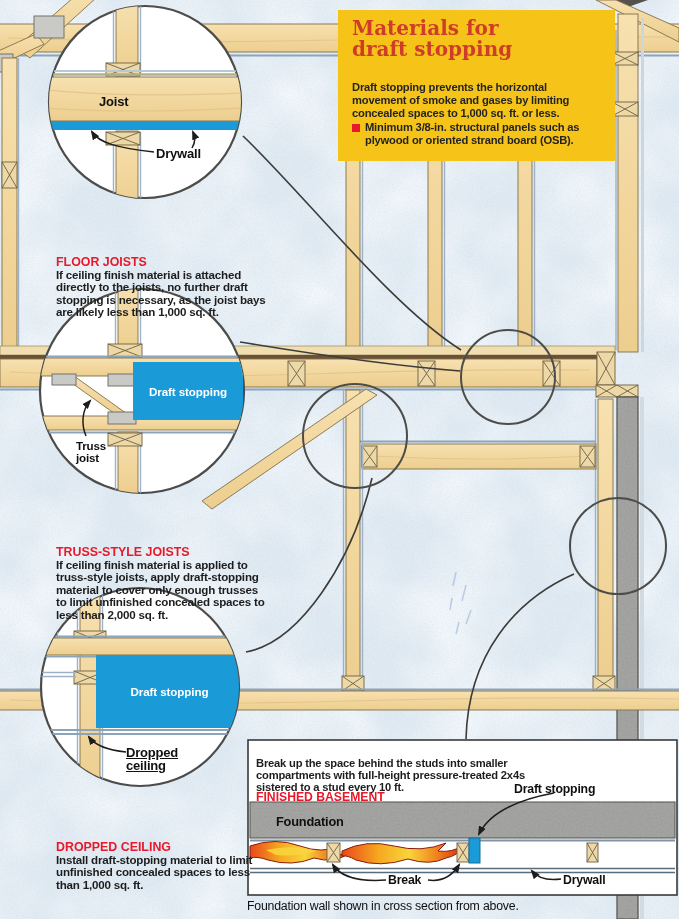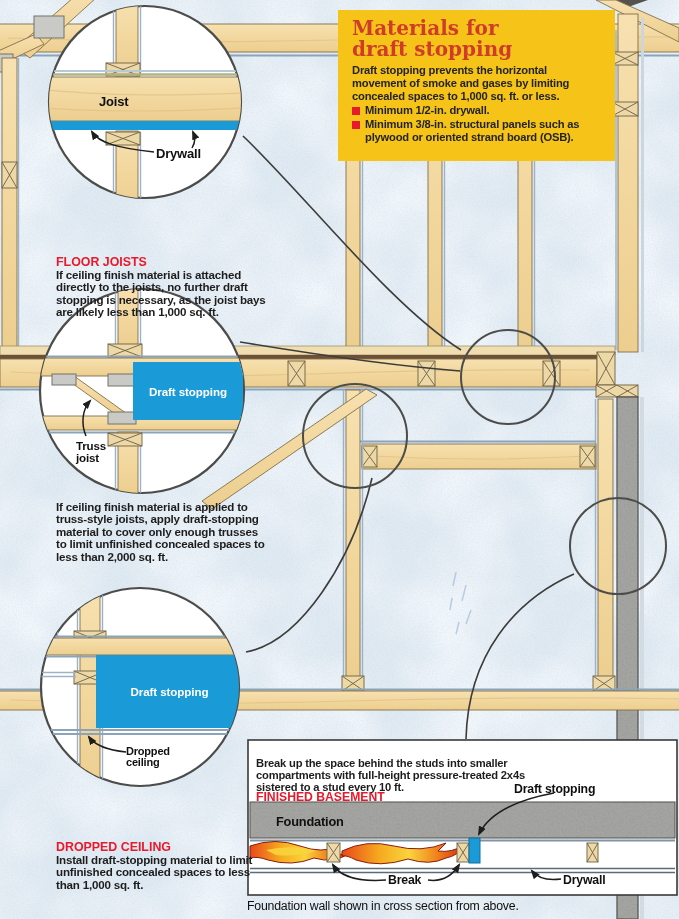--- a/index.html
+++ b/index.html
@@ -24,21 +24,21 @@
   .hdr-red{color:#e9192b;font-weight:bold;font-size:12.4px;letter-spacing:0;margin-top:44px;}
   .body-txt{color:#1d1d1d;font-weight:bold;font-size:11.6px;line-height:1.07;letter-spacing:-0.2px;}
   .infobox{
     left:338px;top:10px;width:277px;height:151px;background:#f6c419;
     box-sizing:border-box;padding:8px 14px;
   }
   .infobox .title{
     font-family:"DejaVu Serif",serif;font-weight:bold;color:#cf3d2a;
     font-size:20px;line-height:1.03;
   }
-  .infobox .ib-body{margin-top:5px;color:#242424;font-weight:bold;font-size:11.2px;line-height:1.16;letter-spacing:-0.2px;}
+  .infobox .ib-body{margin-top:22px;color:#242424;font-weight:bold;font-size:11.2px;line-height:1.16;letter-spacing:-0.2px;}
   .infobox .bullet{position:relative;padding-left:13px;color:#242424;font-weight:bold;font-size:11.2px;line-height:1.16;letter-spacing:-0.2px;margin-top:1px;}
   .infobox .bullet .sq{position:absolute;left:0;top:2.5px;width:8px;height:8px;background:#e8192c;}
   .circ-label{color:#101010;font-weight:bold;font-size:13px;letter-spacing:-0.2px;}
   .panel-label{color:#ffffff;font-weight:bold;font-size:11.6px;letter-spacing:-0.1px;
     display:flex;align-items:center;justify-content:center;text-align:center;}
   .small-label{color:#101010;font-weight:bold;font-size:11.6px;line-height:1.02;letter-spacing:-0.2px;}
   .bb-label{color:#101010;font-weight:bold;font-size:12.3px;letter-spacing:-0.2px;}
   .caption{color:#101010;font-weight:normal;font-size:12.3px;letter-spacing:-0.2px;}
 </style>
 </head>
@@ -362,48 +362,45 @@
     </g>
   </g>
 </svg>
 
 <div class="abs infobox">
   <div class="title">Materials for</div>
   <div class="title">draft stopping</div>
   <div class="ib-body">Draft stopping prevents the horizontal movement of smoke and gases by limiting concealed spaces to 1,000 sq. ft. or less.</div>
   <div class="bullet">
     <span class="sq"></span>
-    <span>Minimum 1/2-in. drywall.</span>
-  </div>
-  <div class="bullet">
-    <span class="sq"></span>
     <span>Minimum 3/8-in. structural panels such as plywood or oriented strand board (OSB).</span>
   </div>
 </div>
 
 <div class="abs circ-label" style="left:99px;top:94px;">Joist</div>
 <div class="abs circ-label" style="left:156px;top:146px;">Drywall</div>
 
 <div class="abs" style="left:56px;top:211px;width:218px;">
   <div class="hdr-red">FLOOR JOISTS</div>
   <div class="body-txt">If ceiling finish material is attached directly to the joists, no further draft stopping is necessary, as the joist bays are likely less than 1,000 sq. ft.</div>
 </div>
 
 <div class="abs panel-label" style="left:133px;top:362px;width:110px;height:58px;">Draft stopping</div>
 <div class="abs small-label" style="left:76px;top:440px;">
   <div>Truss</div>
   <div>joist</div>
 </div>
 
 <div class="abs" style="left:56px;top:501px;width:214px;">
+  <div class="hdr-red">TRUSS-STYLE JOISTS</div>
   <div class="body-txt">If ceiling finish material is applied to truss-style joists, apply draft-stopping material to cover only enough trusses to limit unfinished concealed spaces to less than 2,000 sq. ft.</div>
 </div>
 
 <div class="abs panel-label" style="left:96px;top:655px;width:147px;height:73px;">Draft stopping</div>
-<div class="abs small-label" style="left:126px;top:746px;font-size:11px;">
+<div class="abs small-label" style="left:126px;top:746px;font-size:13px;text-decoration:underline;">
   <div>Dropped</div>
   <div>ceiling</div>
 </div>
 
 <div class="abs" style="left:56px;top:796px;width:206px;">
   <div class="hdr-red">DROPPED CEILING</div>
   <div class="body-txt">Install draft-stopping material to limit unfinished concealed spaces to less than 1,000 sq. ft.</div>
 </div>
 
 <div class="abs hdr-red" style="left:256px;top:746px;font-size:12.2px;">FINISHED BASEMENT</div>

